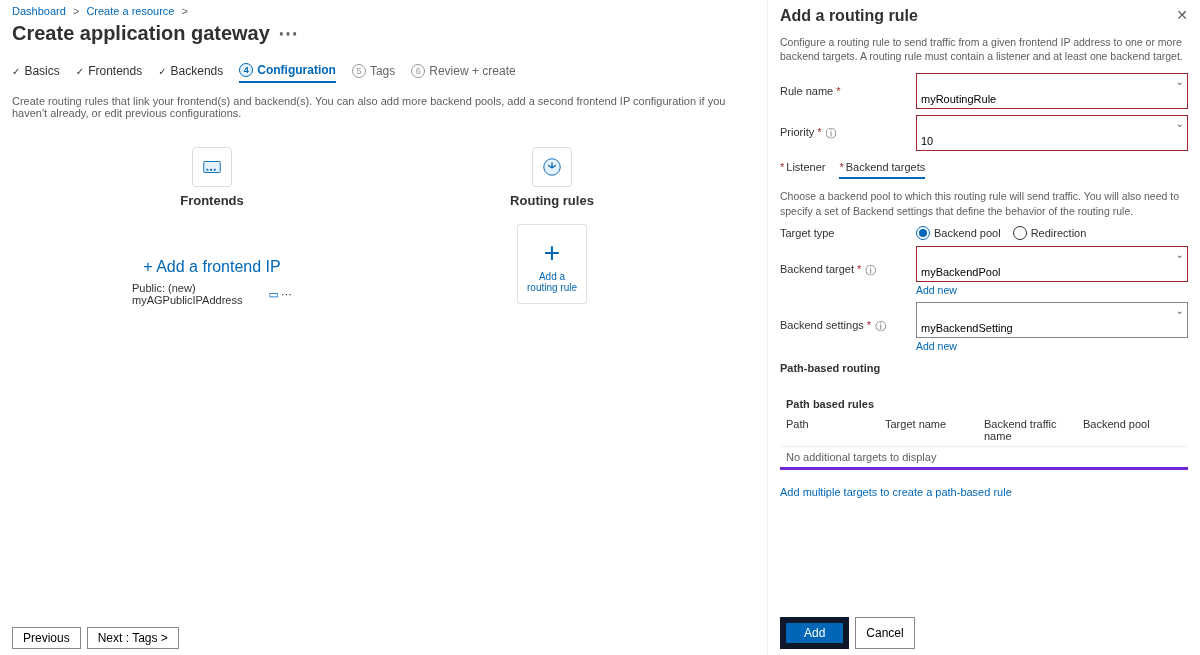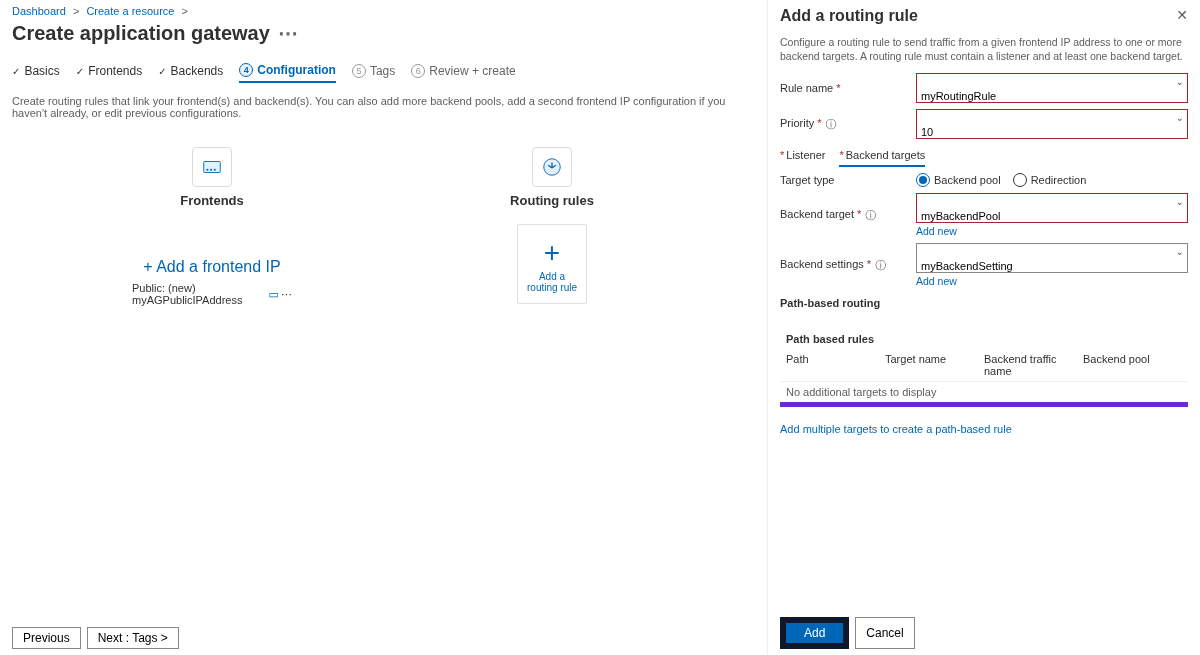--- a/index.html
+++ b/index.html
@@ -49,21 +49,21 @@
   .blade-head { display:flex; justify-content:space-between; align-items:flex-start;}
   .blade-head h2 { font-size:16px; font-weight:600;}
   .close { font-size:14px; color:#605e5c; cursor:pointer; font-weight:400;}
   .blade .desc { font-size:10.5px; color:#605e5c; margin:10px 0 10px 0; line-height:1.35;}
   .grid2 { display:grid; grid-template-columns: 130px 1fr; align-items:center; row-gap:6px; column-gap:6px;}
   .lbl { font-size:11px; color:#323130; display:flex; align-items:flex-start; gap:4px;}
   .req { color:#323130;}
   .req::after{ content:" *"; color:#a4262c;}
   .info { color:#666; font-size:11px;}
   .txt, select.txt {
-    width:100%; border:1px solid #a4262c; height:30px; font-size:11px; padding:16px 18px 0 4px;
+    width:100%; border:1px solid #a4262c; height:36px; font-size:11px; padding:16px 18px 0 4px;
     background:#fff; position:relative;
   }
   .txt.ok { border-color:#8a8886;}
   .combo { position:relative; }
   .combo .chev { position:absolute; right:4px; top:3px; font-size:10px; color:#605e5c; pointer-events:none;}
   .subtabs { display:flex; gap:14px; margin:10px 0 6px 0; font-size:11px;}
   .subtab { padding-bottom:4px; color:#323130;}
   .subtab .ast { color:#a4262c; margin-right:2px;}
   .subtab.active { border-bottom:2px solid #0067b8;}
   .radio-row { display:flex; gap:12px; align-items:center;}
@@ -71,21 +71,21 @@
   .r-outer { width:14px; height:14px; border:1px solid #323130; border-radius:50%; display:flex; align-items:center; justify-content:center;}
   .radio.sel .r-outer { border-color:#0067b8;}
   .r-inner { width:8px; height:8px; background:#0067b8; border-radius:50%; display:none;}
   .radio.sel .r-inner{display:block;}
   .addnew { color:#0067b8; font-size:10.5px; margin-top:2px; cursor:pointer;}
   .section-head { font-weight:600; margin:10px 0 2px 0; font-size:11px;}
   .sec-desc { font-size:10.5px; color:#605e5c; line-height:1.35;}
   .tbl { margin-top:18px; font-size:11px;}
   .tbl .hrow { font-weight:600; padding:4px 6px;}
   .tbl .row { display:grid; grid-template-columns: 1fr 1fr 1fr 1fr; padding:4px 6px;}
-  .tbl .empty { color:#605e5c; padding:4px 6px; border-top:1px solid #eee; border-bottom:5px solid #6d28d9;}
+  .tbl .empty { color:#605e5c; padding:4px 6px; border-top:1px solid #eee; border-bottom:3px solid #6d28d9;}
   .multilink { color:#0067b8; font-size:11px; margin-top:16px; display:inline-block; cursor:pointer;}
   .blade-footer { position:absolute; bottom:0; left:0; right:0; padding:6px 12px; display:flex; gap:6px;}
   .btn-primary { background:#0067b8; color:#fff; border:6px solid #0f172a; padding:3px 18px; font-size:12px; cursor:pointer;}
 </style>
 </head>
 <body>
 
 <div class="page">
 
   <div class="main">
@@ -195,20 +195,21 @@
         <input class="txt" value="10" style="">
         <span class="chev">⌄</span>
       </div>
     </div>
 
     <div class="subtabs">
       <div class="subtab"><span class="ast">*</span><span>Listener</span></div>
       <div class="subtab active"><span class="ast">*</span><span>Backend targets</span></div>
     </div>
 
+    <div class="desc" style="margin:4px 0 8px 0">Choose a backend pool to which this routing rule will send traffic. You will also need to specify a set of Backend settings that define the behavior of the routing rule.</div>
 
     <div class="grid2">
       <div class="lbl">Target type</div>
       <div class="radio-row">
         <div class="radio sel">
           <span class="r-outer">
               <span class="r-inner"></span>
             </span>
           <span>Backend pool</span>
         </div>

